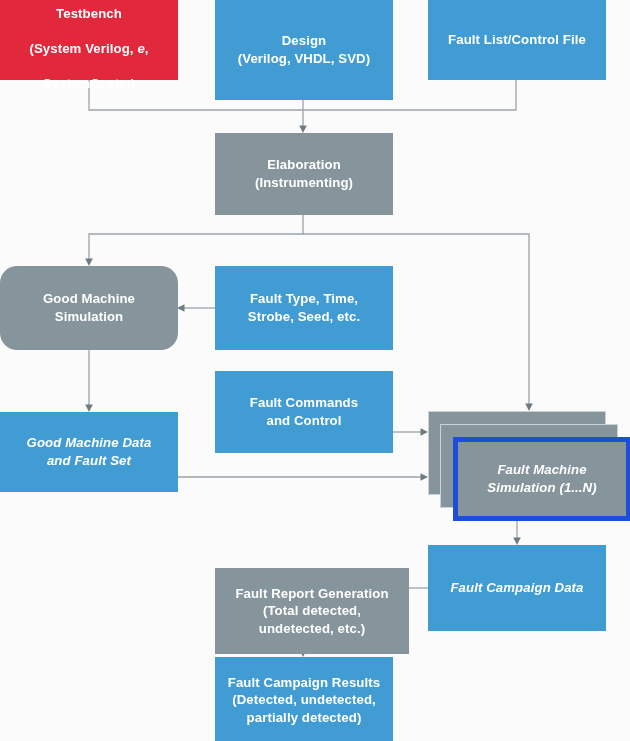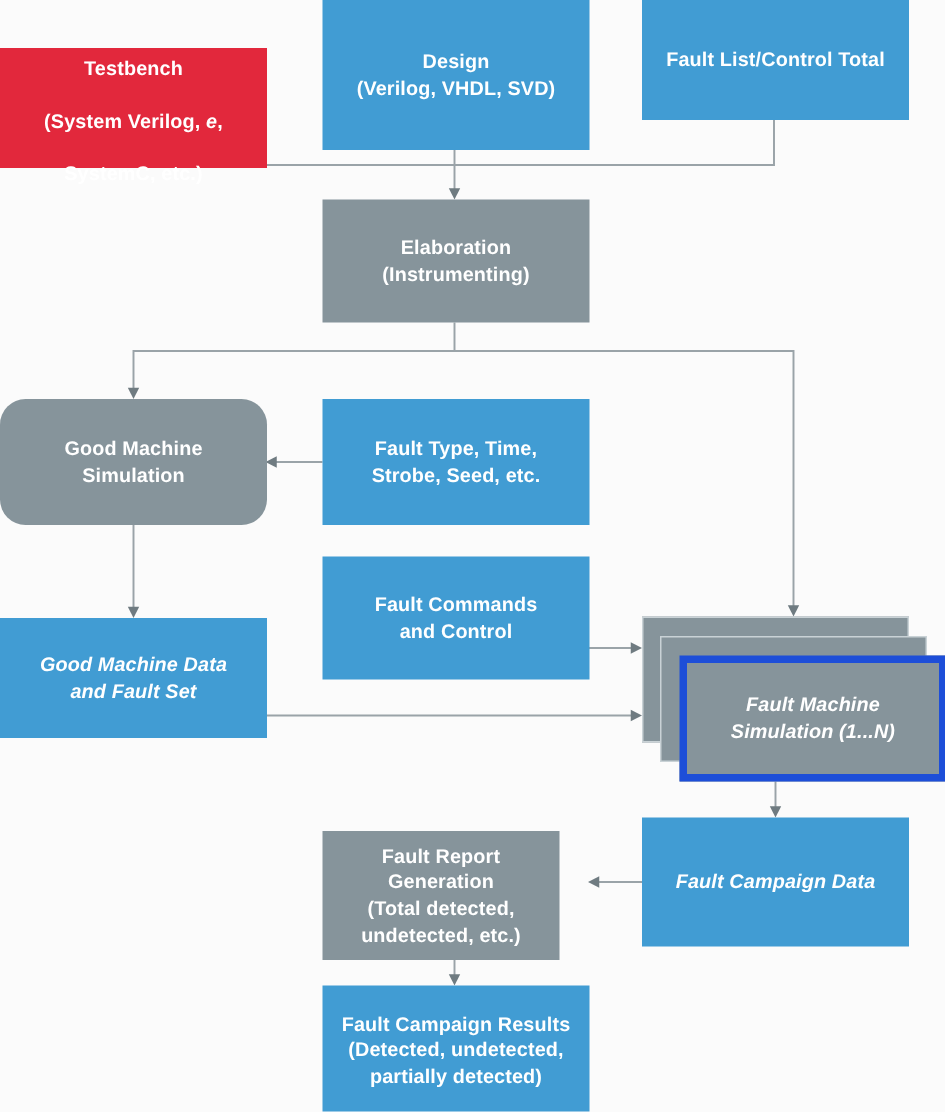--- a/index.html
+++ b/index.html
@@ -19,21 +19,21 @@
     justify-content:center;
     text-align:center;
     color:#ffffff;
     font-weight:bold;
     font-size:13.2px;
     line-height:1.33;
     letter-spacing:.1px;
     padding:4px 8px;
     white-space:pre-line;
   }
-  .red{background:#e2283c;margin-top:32px;}
+  .red{background:#e2283c;}
   .blue{background:#419cd3;}
   .gray{background:#86949b;}
 
   .stackwrap{position:absolute;}
   .stackwrap .layer{
     position:absolute;
     box-sizing:border-box;
     background:#86949b;
     border:1px solid #c9d2d6;
   }
@@ -88,21 +88,21 @@
     <span>
       <span>Testbench</span><br>
       <span>(System Verilog, </span><span class="ital">e</span><span>,</span><br>
       <span>SystemC, etc.)</span>
     </span>
   </div>
 
   <div class="box blue" style="left:215px;top:0px;width:178px;height:100px;">Design
 (Verilog, VHDL, SVD)</div>
 
-  <div class="box blue" style="left:428px;top:0px;width:178px;height:80px;">Fault List/Control Total</div>
+  <div class="box blue" style="left:428px;top:0px;width:178px;height:80px;">Fault List/Control File</div>
 
   <div class="box gray" style="left:215px;top:133px;width:178px;height:82px;">Elaboration
 (Instrumenting)</div>
 
   <div class="box gray" style="left:0px;top:266px;width:178px;height:84px;border-radius:17px;">Good Machine
 Simulation</div>
 
   <div class="box blue" style="left:215px;top:371px;width:178px;height:82px;">Fault Commands
 and Control</div>
 
@@ -112,21 +112,21 @@
   <div class="box blue" style="left:0px;top:412px;width:178px;height:80px;font-style:italic;">Good Machine Data
 and Fault Set</div>
 
   <div class="stackwrap" style="left:428px;top:411px;width:202px;height:112px;">
     <div class="layer" style="left:0px;top:0px;width:178px;height:84px;"></div>
     <div class="layer" style="left:12px;top:13px;width:178px;height:84px;"></div>
     <div class="box gray" style="left:25px;top:26px;width:178px;height:84px;border:5px solid #1d4ed8;font-style:italic;">Fault Machine
 Simulation (1...N)</div>
   </div>
 
-  <div class="box gray" style="left:215px;top:554px;width:158px;height:86px;">Fault Report Generation
+  <div class="box gray" style="left:215px;top:568px;width:194px;height:86px;">Fault Report Generation
 (Total detected,
 undetected, etc.)</div>
 
   <div class="box blue" style="left:428px;top:545px;width:178px;height:86px;font-style:italic;">Fault Campaign Data</div>
 
   <div class="box blue" style="left:215px;top:657px;width:178px;height:86px;">Fault Campaign Results
 (Detected, undetected,
 partially detected)</div>
 
 </div>

